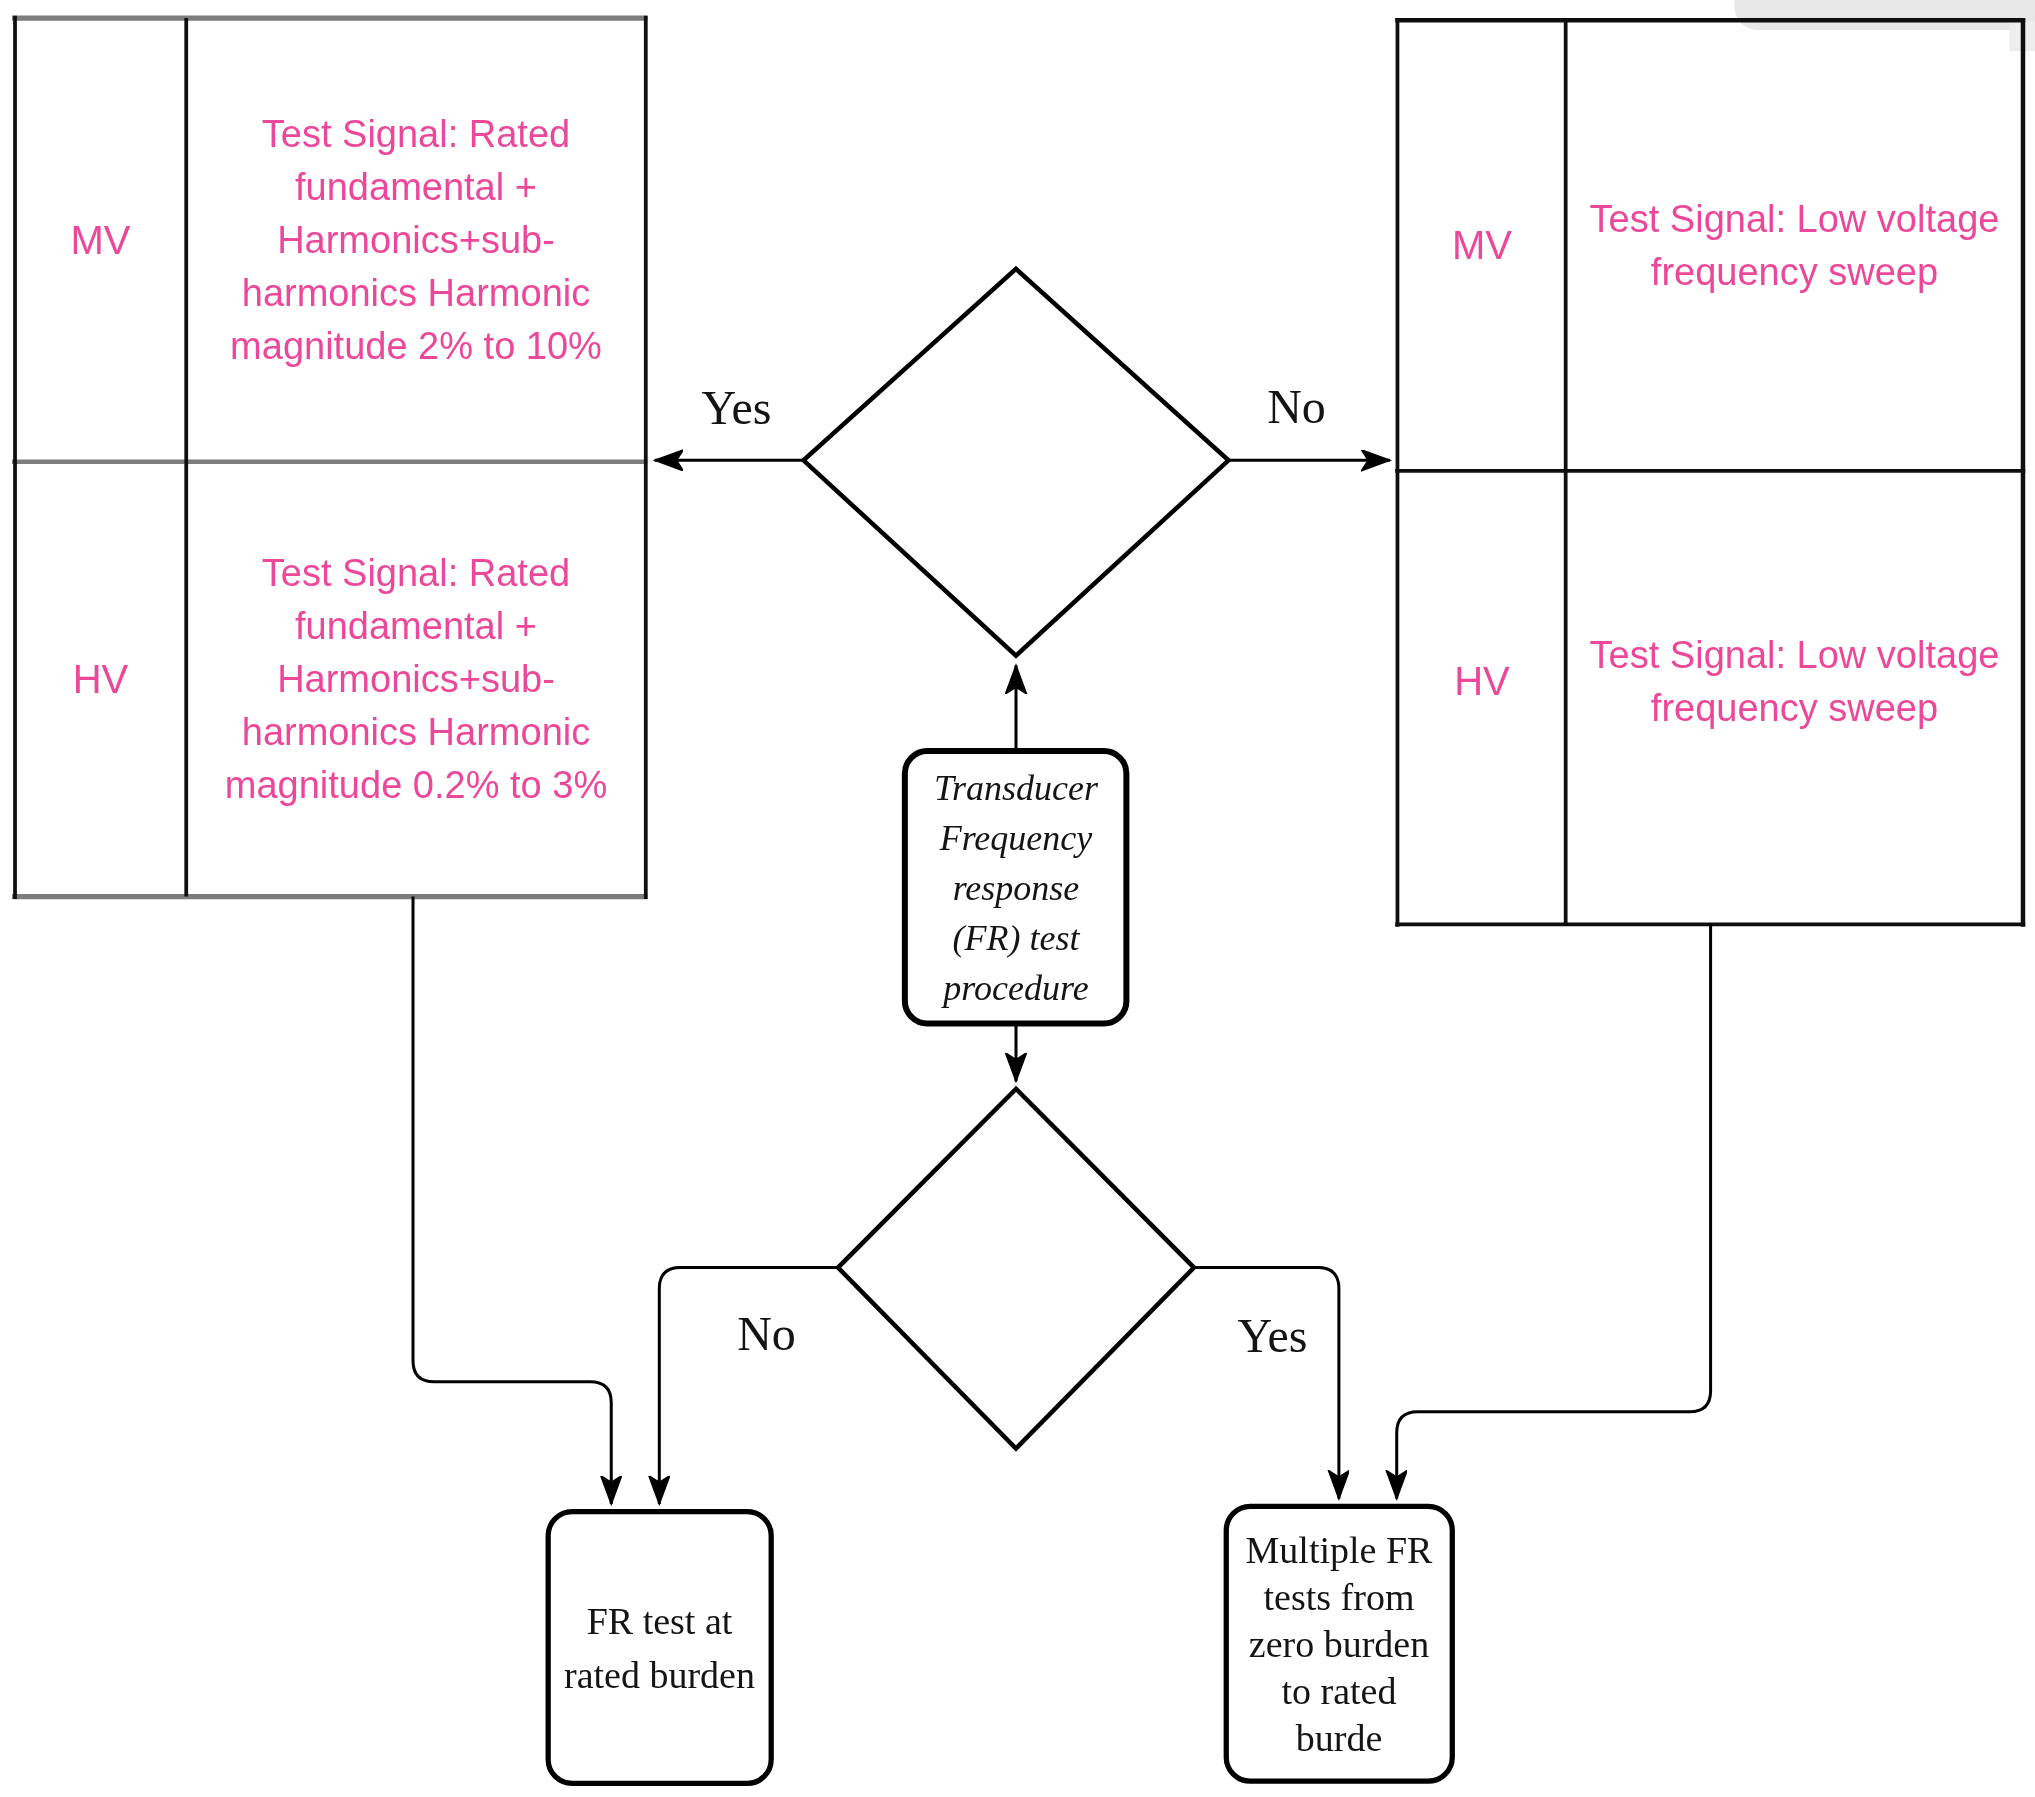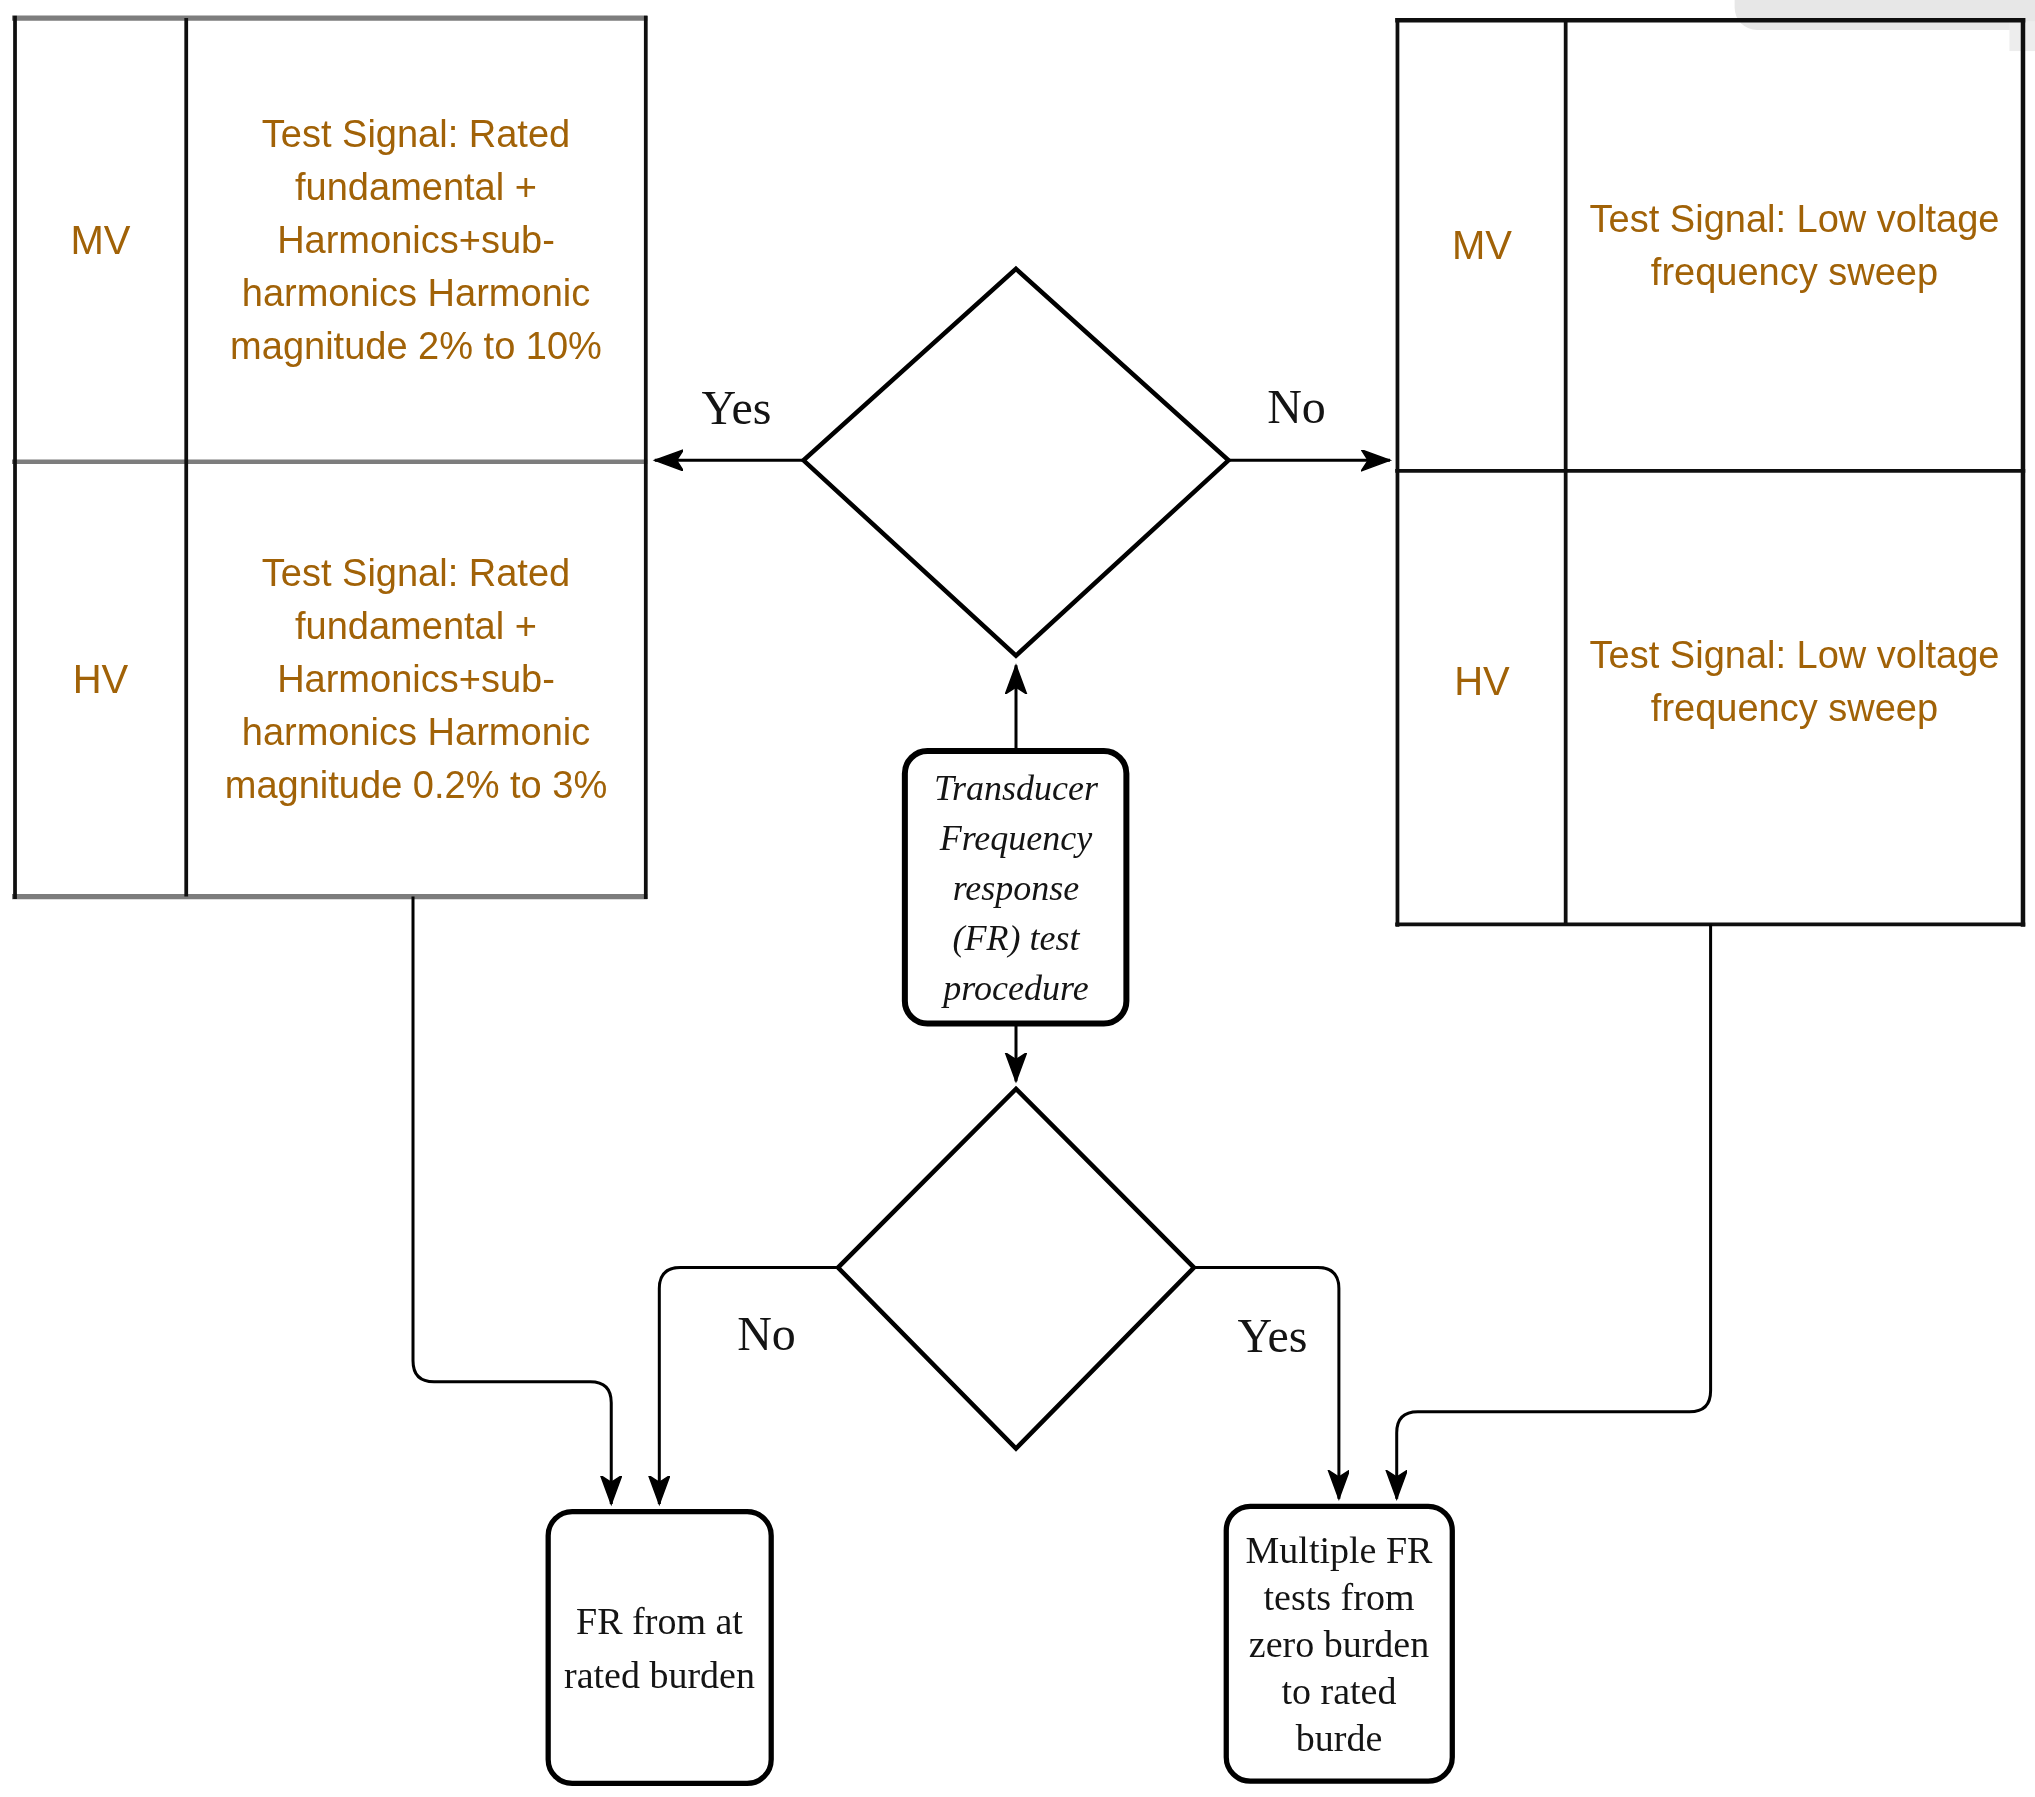--- a/index.html
+++ b/index.html
@@ -15,21 +15,21 @@
   .txt {
     position: absolute;
     display: flex;
     align-items: center;
     justify-content: center;
     text-align: center;
     white-space: pre-line;
     color: #1c1c1c;
   }
   .serif { font-family: "Liberation Serif", serif; color: #141414; }
-  .sans  { font-family: "Liberation Sans", sans-serif; color: #a16207; }
+  .sans  { font-family: "Liberation Sans", sans-serif; color: #ec4899; }
   .cellbody { font-size: 38px; line-height: 53px; }
   .levellabel { font-size: 40px; }
   .diamondtxt { font-size: 39px; line-height: 55px; }
   .starttxt { font-size: 36px; line-height: 50px; }
   .outcome1txt { font-size: 38px; line-height: 54px; }
   .outcome2txt { font-size: 38px; line-height: 47px; }
   .branchlabel { font-size: 48px; text-align: center; }
 </style>
 </head>
 <body>
@@ -110,21 +110,21 @@
 
   <div class="txt serif starttxt" style="left:905px; top:751px; width:222px; height:273px;font-style:italic;">Transducer
 Frequency
 response
 (FR) test
 procedure</div>
 
   <div class="txt serif branchlabel" style="left:710px; top:1305px; width:113px; height:56px;">No</div>
   <div class="txt serif branchlabel" style="left:1216px; top:1307px; width:113px; height:56px;">Yes</div>
 
-  <div class="txt serif outcome1txt" style="left:548px; top:1512px; width:223px; height:272px;">FR from at
+  <div class="txt serif outcome1txt" style="left:548px; top:1512px; width:223px; height:272px;">FR test at
 rated burden</div>
   <div class="txt serif outcome2txt" style="left:1226px; top:1507px; width:226px; height:275px;">Multiple FR
 tests from
 zero burden
 to rated
 burde</div>
 
 </div>
 
 

